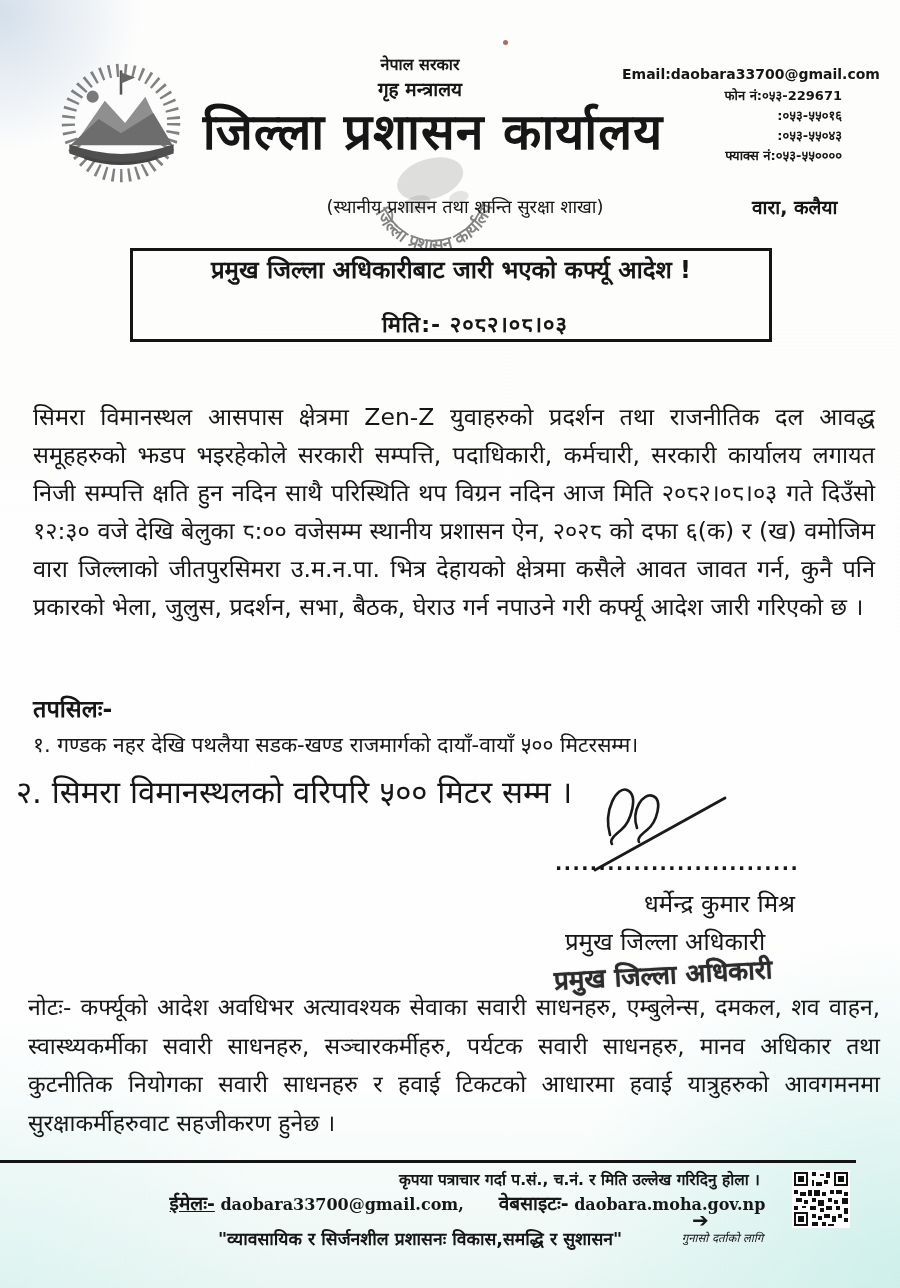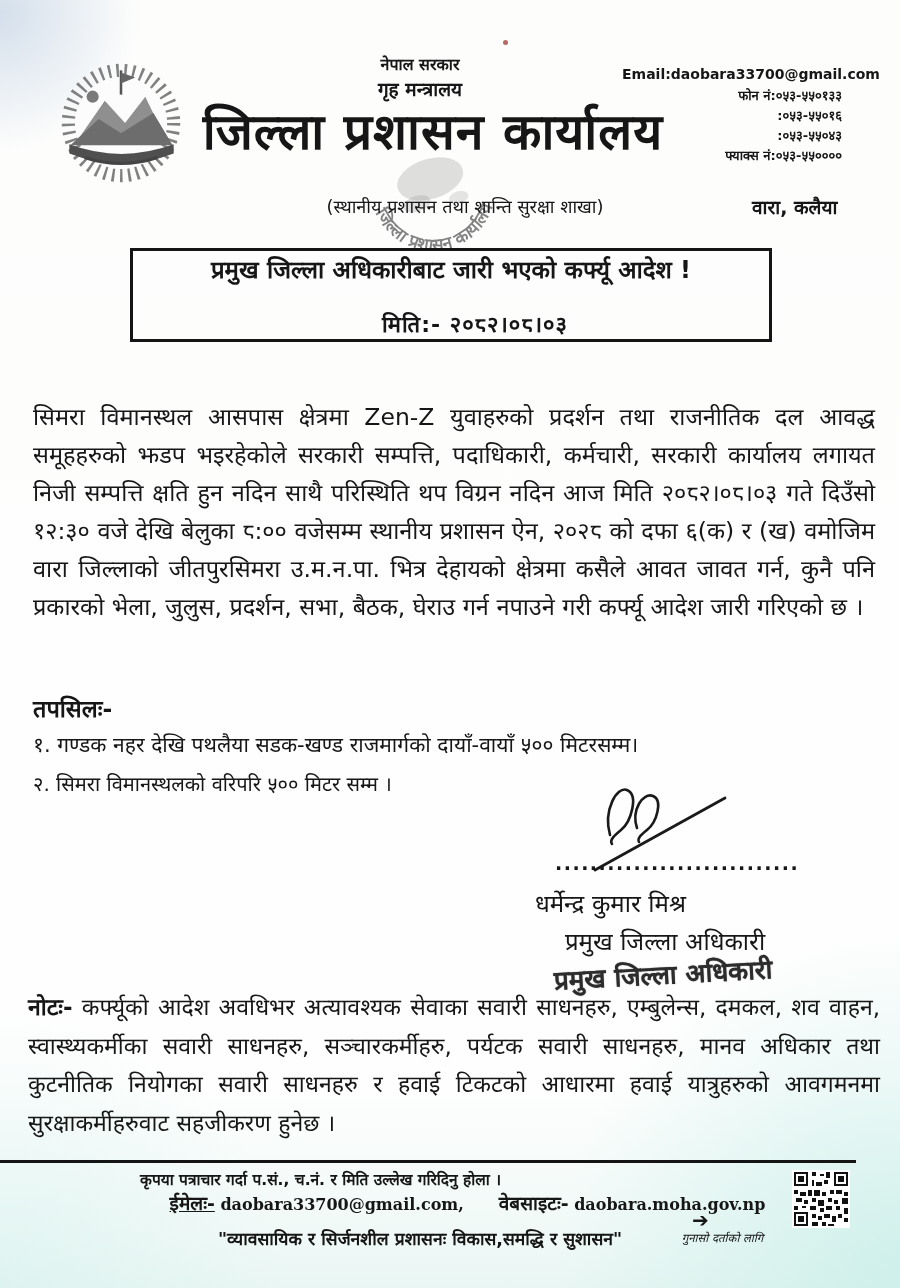--- a/index.html
+++ b/index.html
@@ -13,21 +13,21 @@
     margin:0 auto;
     overflow:hidden;
     color:#161616;
     background:
       radial-gradient(circle at 0% 1%, rgba(185,203,224,.6), rgba(185,203,224,0) 9%),
       radial-gradient(circle at 100% 99%, rgba(200,238,232,.8), rgba(200,238,232,0) 22%),
       radial-gradient(circle at 0% 100%, rgba(210,240,236,.5), rgba(210,240,236,0) 18%),
       linear-gradient(180deg,#fdfdfc 0%,#fefefe 84%,#f0f9f7 96%,#e9f6f3 100%);
   }
   .abs{position:absolute;}
-  .b{font-weight:bold;}
+  .b{font-weight:normal;}
   
   .emblem{left:40px;top:56px;width:162px;height:132px;}
   .govt-block{left:320px;top:52px;width:200px;text-align:center;line-height:25px;}
   .govt-line1{font-size:16px;font-weight:bold;}
   .govt-line2{font-size:19px;font-weight:bold;}
   .office-title{left:148px;top:96px;width:570px;text-align:center;
     font-size:50px;font-weight:bold;letter-spacing:1px;white-space:nowrap;
     font-family:"DejaVu Serif","Liberation Serif",serif;}
   .email-line{left:622px;top:66px;width:300px;font-size:14px;font-weight:bold;white-space:nowrap;}
   .phone-block{right:58px;top:86px;text-align:right;font-size:13px;font-weight:bold;line-height:20px;}
@@ -39,35 +39,35 @@
   
   .subject-box{left:130px;top:248px;width:636px;height:88px;border:3px solid #141414;
     display:flex;flex-direction:column;justify-content:center;gap:23px;}
   .subject-line1{font-size:24px;font-weight:bold;text-align:center;}
   .subject-line2{font-size:22px;font-weight:bold;text-align:center;letter-spacing:1px;margin-left:48px;}
   
   .body-text{left:33px;top:398px;width:842px;font-size:23.5px;line-height:38px;
     text-align:justify;font-weight:500;}
   .tapasil{left:33px;top:692px;font-size:23.5px;font-weight:bold;}
   .list-item1{left:33px;top:730px;width:850px;font-size:21px;}
-  .list-item2{left:33px;top:770px;width:850px;font-size:20px;}
+  .list-item2{left:16px;top:770px;width:850px;font-size:31px;}
   
   .signature-svg{left:565px;top:780px;width:215px;height:95px;}
   .sig-dots{left:555px;top:852px;width:220px;text-align:center;font-size:19px;
     font-weight:bold;letter-spacing:1.5px;}
-  .sig-name{left:535px;top:886px;width:260px;text-align:left;font-size:24px;}
+  .sig-name{left:535px;top:886px;width:260px;text-align:right;font-size:24px;}
   .sig-role{left:525px;top:924px;width:280px;text-align:center;font-size:24px;}
   .sig-stamp{left:498px;top:956px;width:330px;text-align:center;font-size:26px;
     font-weight:bold;transform:rotate(-3deg);color:#101010;opacity:.88;
     text-shadow:0 0 1px #444;}
   
   .note-text{left:28px;top:988px;width:852px;font-size:23px;line-height:38.5px;text-align:justify;}
   
   .footer-rule{left:0;top:1160px;width:856px;height:3px;background:#141414;}
-  .footer-note{left:140px;top:1168px;width:620px;text-align:left;font-size:15.5px;font-weight:bold;}
+  .footer-note{left:140px;top:1168px;width:620px;text-align:right;font-size:15.5px;font-weight:bold;}
   .footer-links{left:120px;top:1190px;width:660px;text-align:center;font-size:18px;}
   .footer-links .lbl{font-weight:bold;font-size:19px;padding-left:35px;}
   .footer-links .u{text-decoration:underline;}
   .footer-links .latin{font-family:"DejaVu Serif","Liberation Serif",serif;font-weight:bold;font-size:16px;margin-top:36px;}
   .footer-motto{left:110px;top:1226px;width:620px;text-align:center;font-size:17.5px;font-weight:bold;}
   .qr-code{left:792px;top:1170px;width:58px;height:58px;}
   .qr-arrow{left:692px;top:1208px;font-size:20px;font-weight:bold;}
   .qr-caption{left:650px;top:1230px;width:145px;text-align:center;font-size:11.5px;
     font-style:italic;font-weight:normal;}
 </style>
@@ -102,21 +102,21 @@
     <ellipse cx="90" cy="60" rx="34" ry="20" fill="#333" opacity="0.28"></ellipse>
     <ellipse cx="70" cy="80" rx="14" ry="8" fill="#2c2c2c" opacity="0.25"></ellipse>
     <ellipse cx="112" cy="86" rx="10" ry="6" fill="#2c2c2c" opacity="0.22"></ellipse>
     <text font-size="17" font-weight="bold" fill="#1f1f1f">
       <textPath href="#arcBottom" startOffset="6">जिल्ला प्रशासन कार्यालय</textPath>
     </text>
   </svg>
 
   <div class="abs email-line">Email:daobara33700@gmail.com</div>
   <div class="abs phone-block">
-    <div>फोन नं:०५३-५५०१३३</div>
+    <div>फोन नं:०५३-229671</div>
     <div>:०५३-५५०१६</div>
     <div>:०५३-५५०४३</div>
     <div>फ्याक्स नं:०५३-५५००००</div>
   </div>
 
 
   <div class="abs branch-line">(स्थानीय प्रशासन तथा शान्ति सुरक्षा शाखा)</div>
   <div class="abs district-line">वारा, कलैया</div>
 
   <div class="abs artifact-dot"></div>

